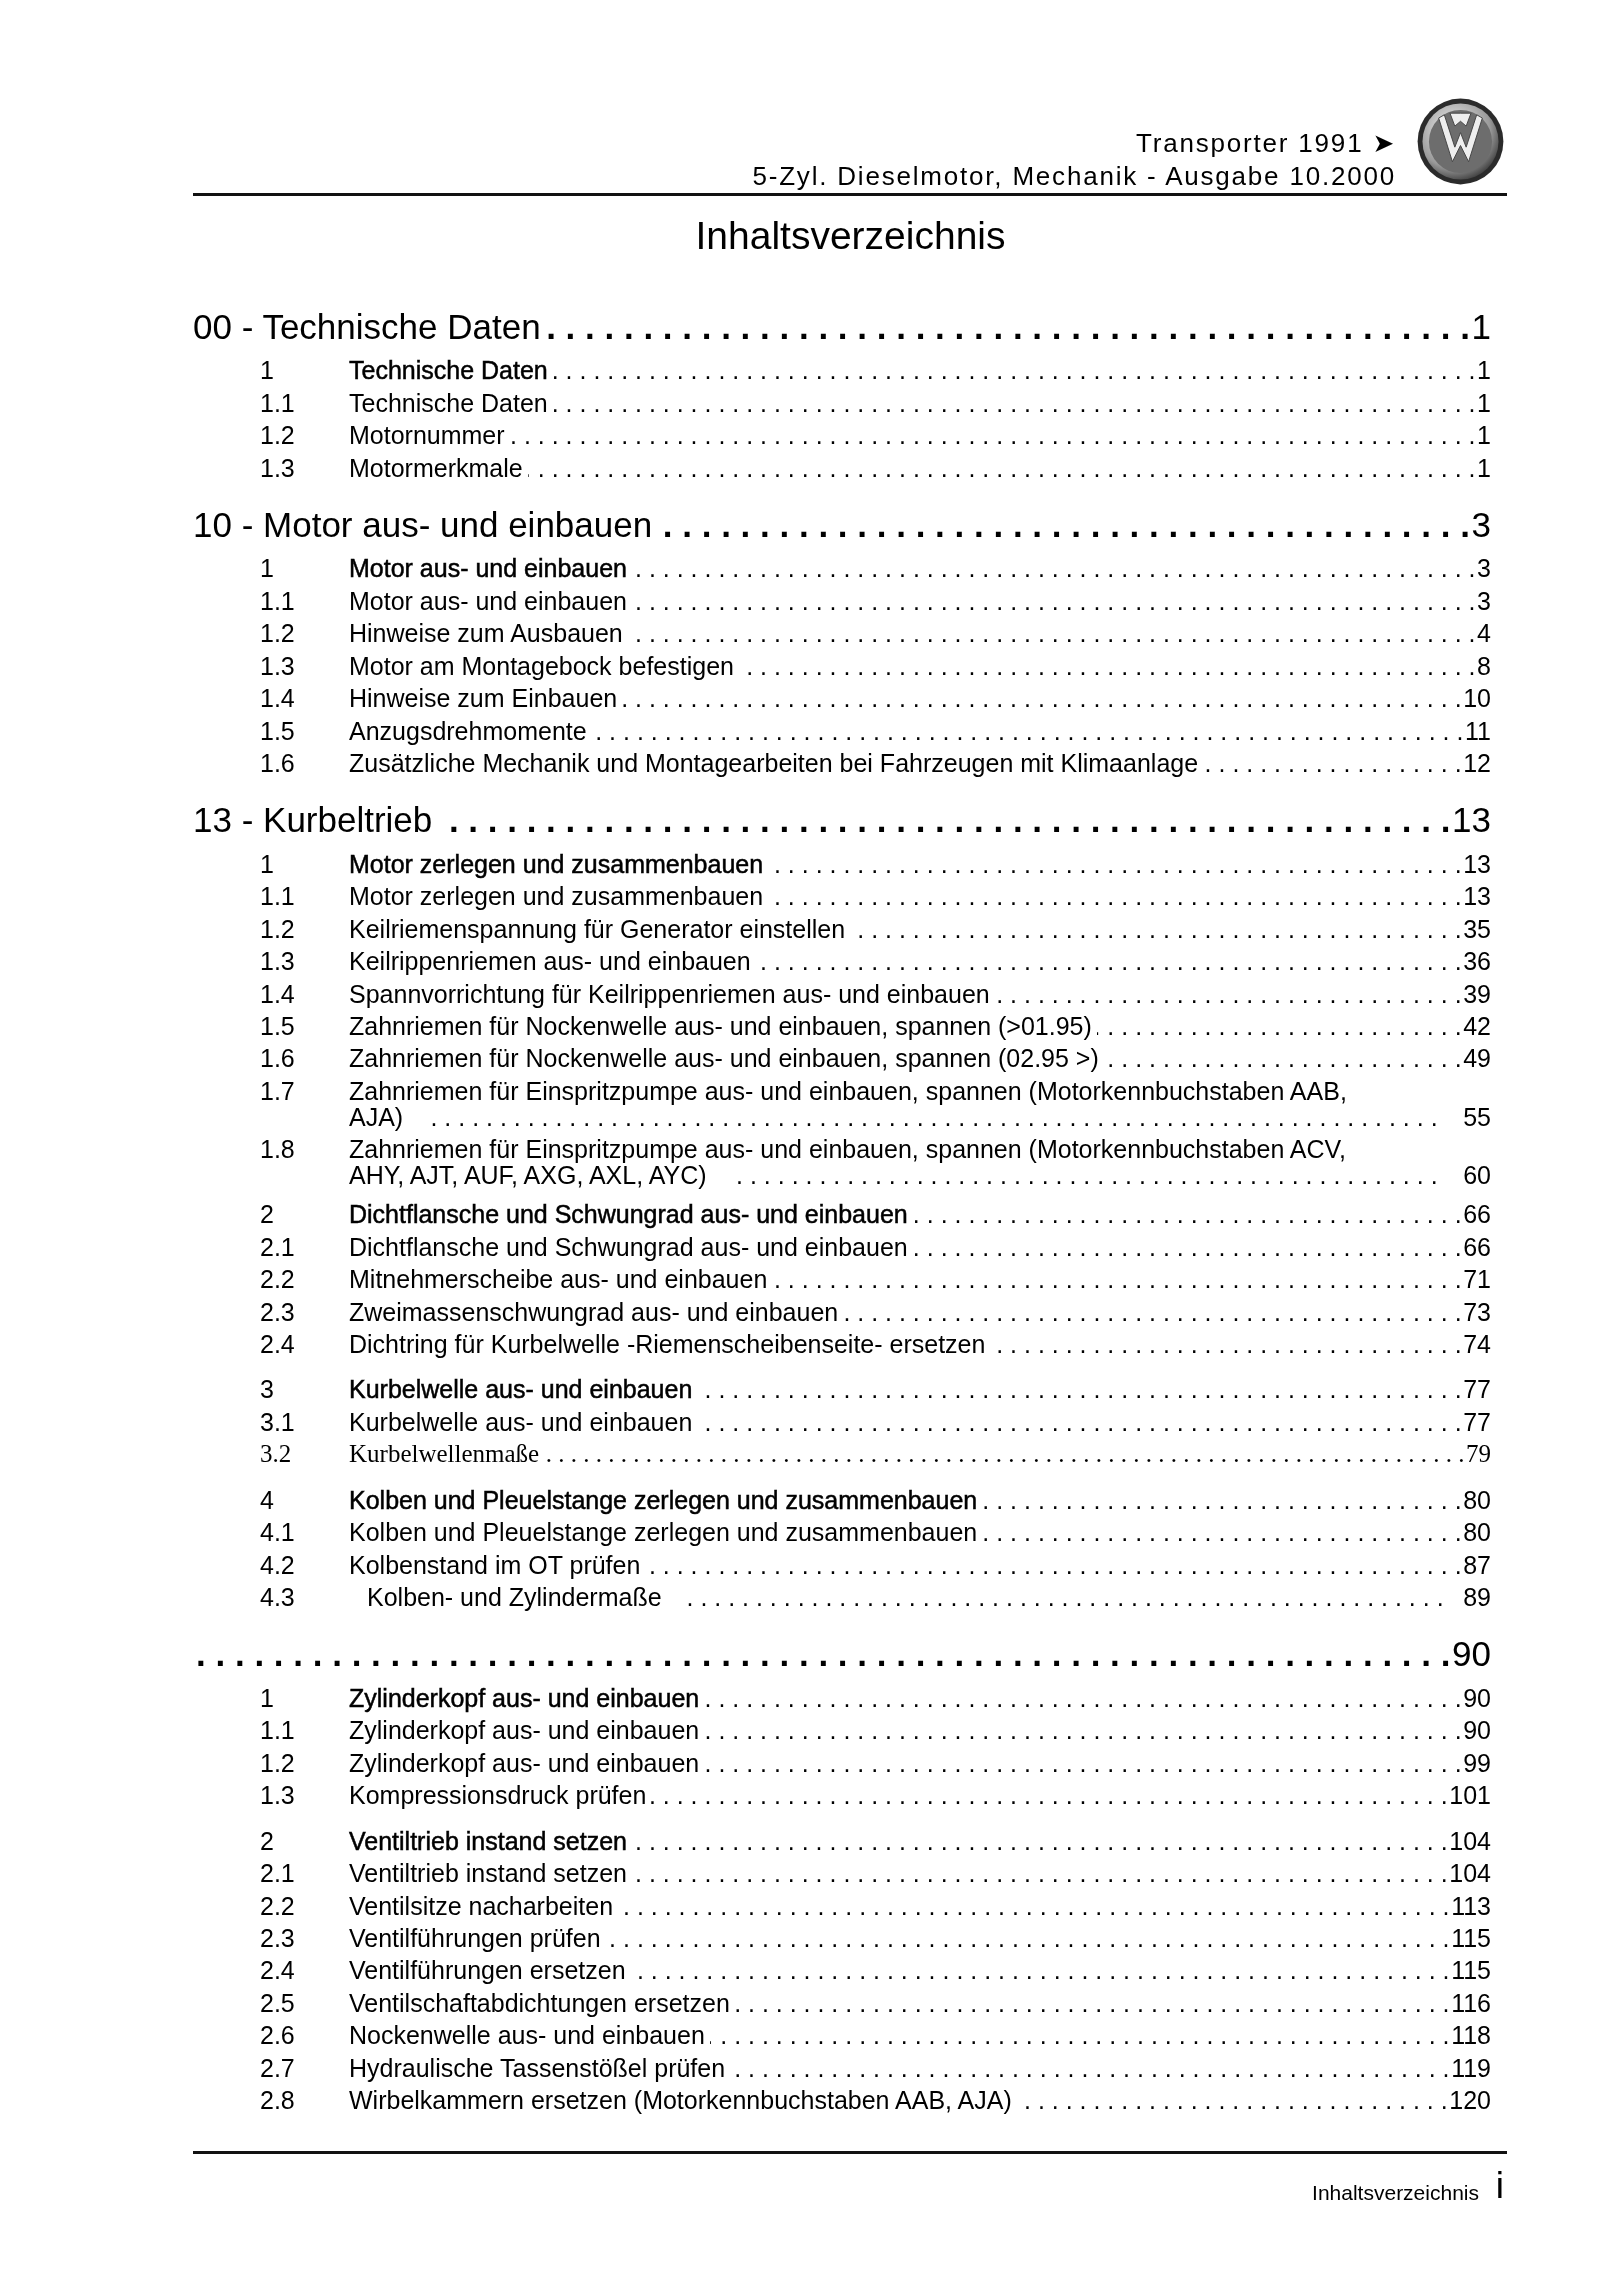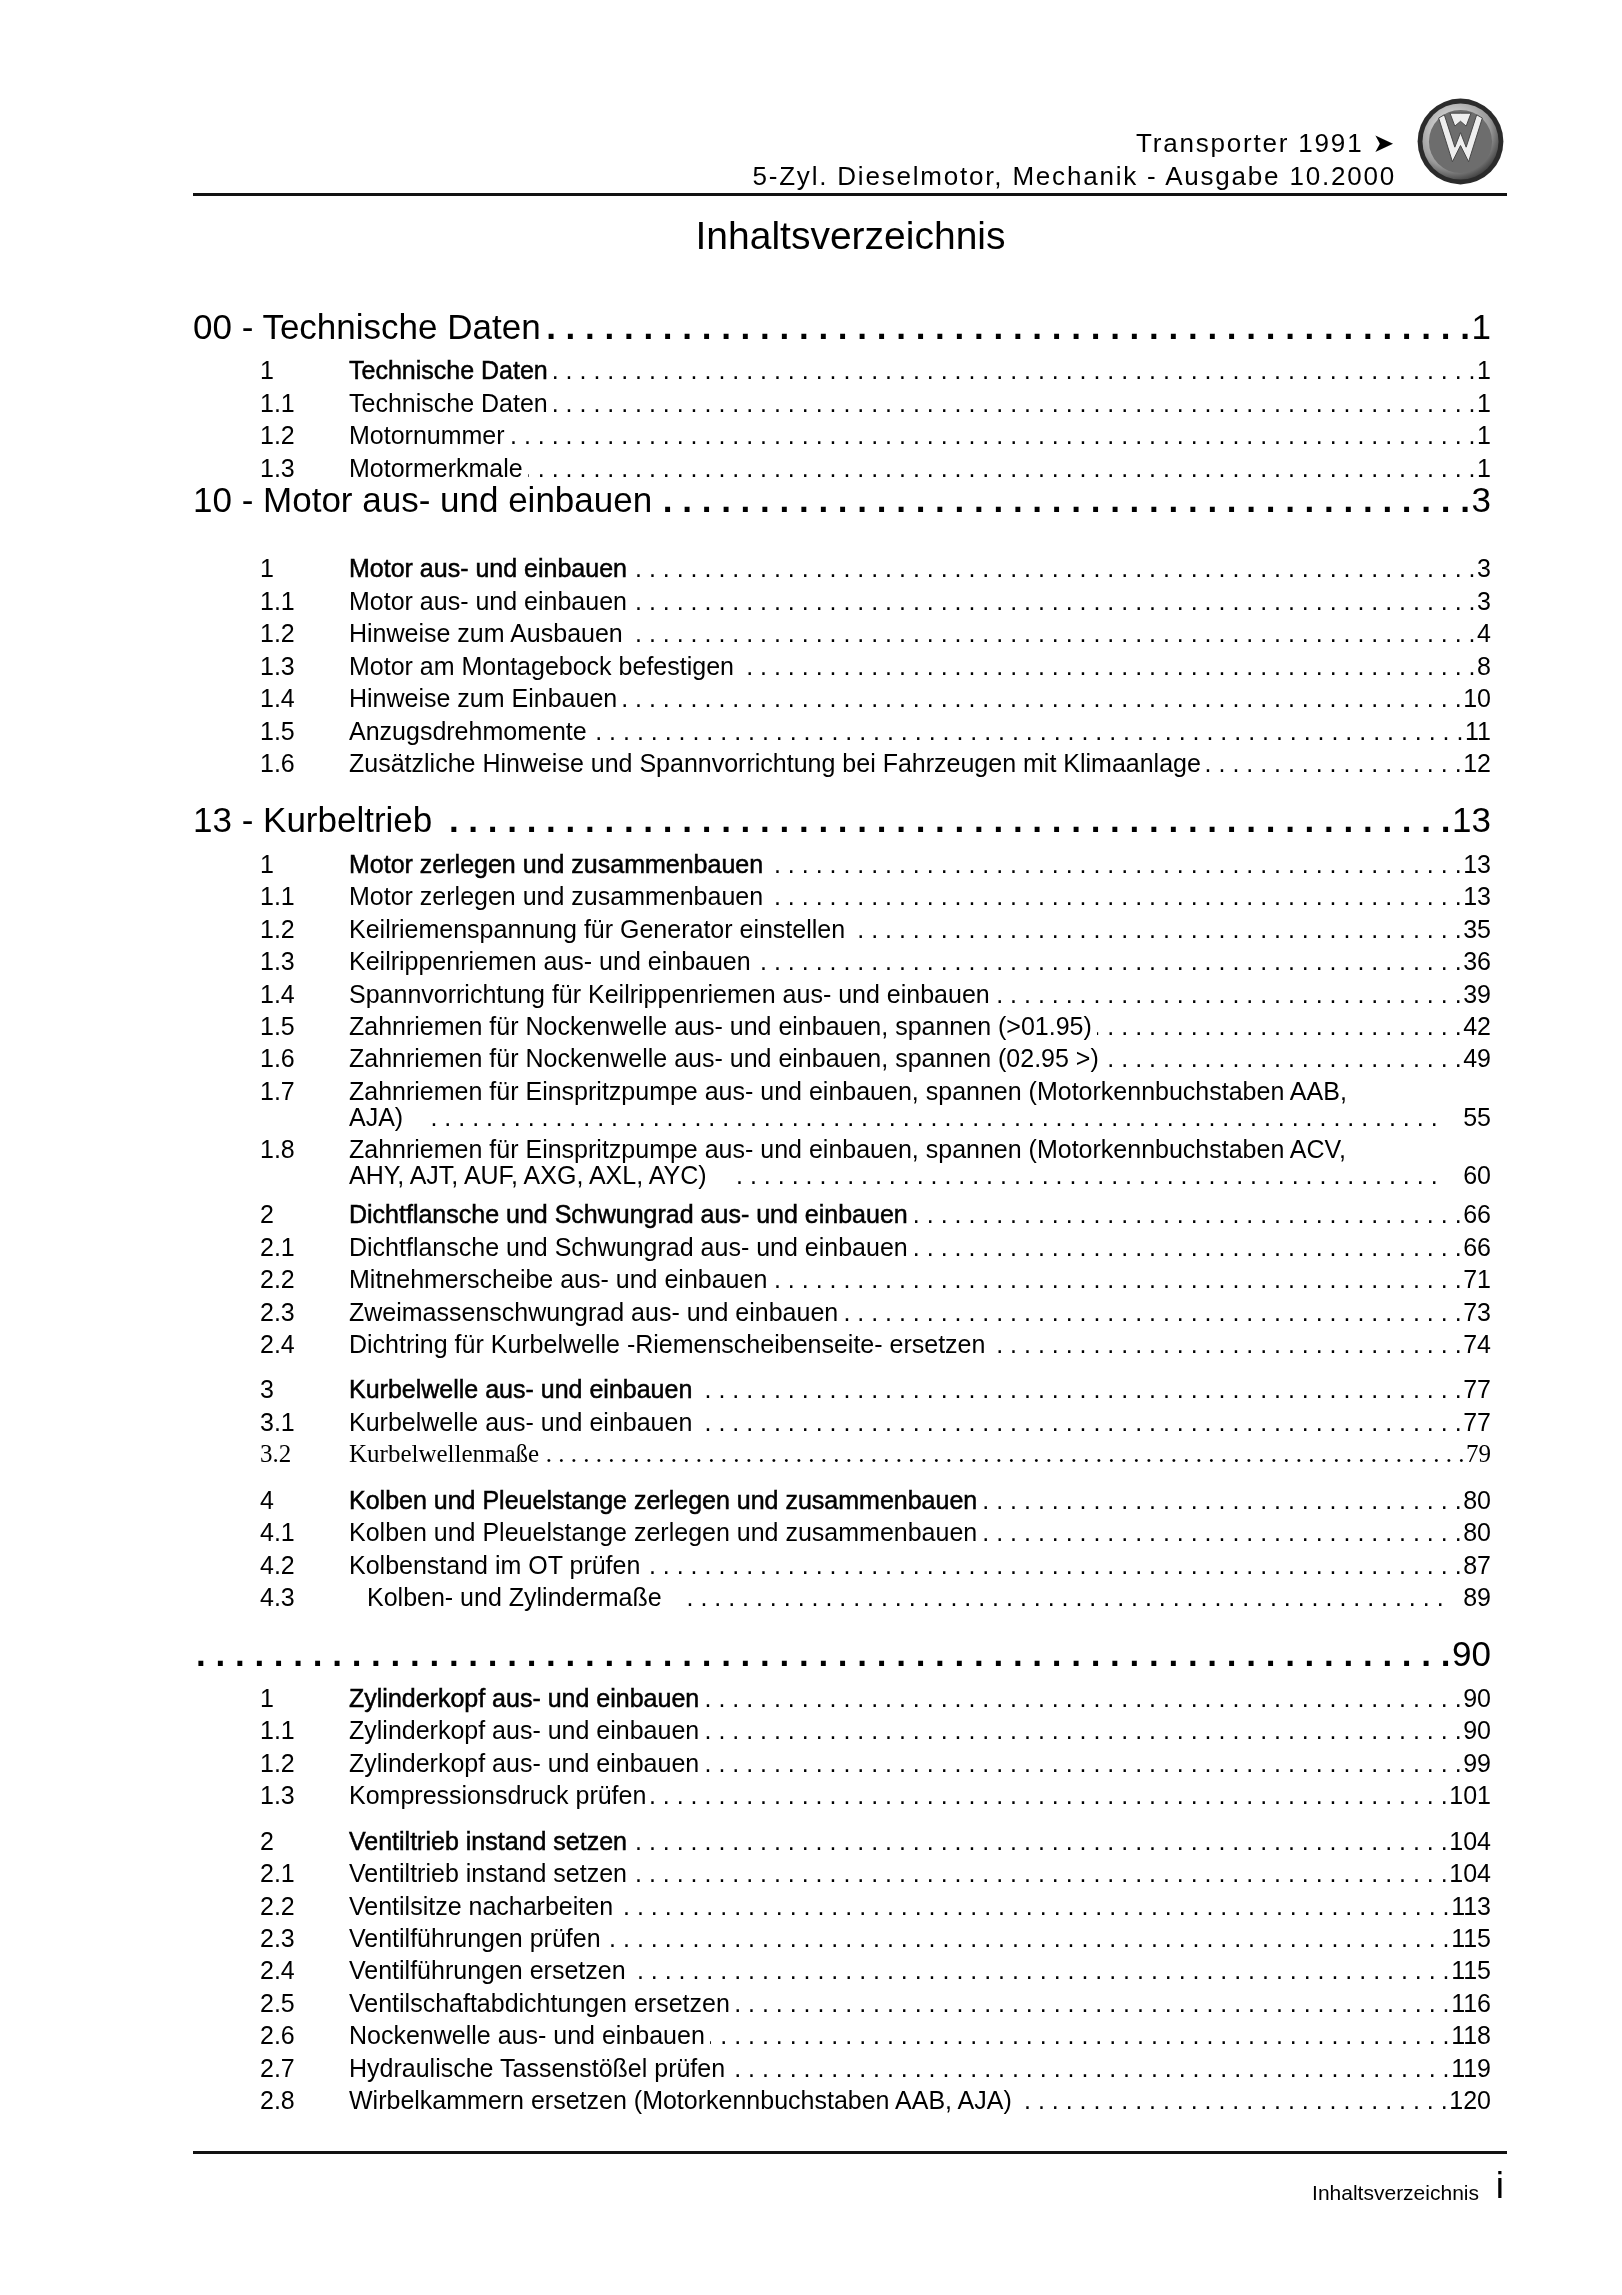--- a/index.html
+++ b/index.html
@@ -77,21 +77,21 @@
       <span class="ttl">Motornummer</span>
       <span class="dots"></span>
       <span class="pg">1</span>
     </div>
     <div class="row sub" style="top: 454px;">
       <span class="num">1.3</span>
       <span class="ttl">Motormerkmale</span>
       <span class="dots"></span>
       <span class="pg">1</span>
     </div>
-    <div class="row h1" style="top: 480px;">
+    <div class="row h1" style="top: 505px;">
       <span class="ttl">10 - Motor aus- und einbauen</span>
       <span class="dots"></span>
       <span class="pg">3</span>
     </div>
     <div class="row sub bold" style="top: 554px;">
       <span class="num">1</span>
       <span class="ttl">Motor aus- und einbauen</span>
       <span class="dots"></span>
       <span class="pg">3</span>
     </div>
@@ -120,21 +120,21 @@
       <span class="pg">10</span>
     </div>
     <div class="row sub" style="top: 717px;">
       <span class="num">1.5</span>
       <span class="ttl">Anzugsdrehmomente</span>
       <span class="dots"></span>
       <span class="pg">11</span>
     </div>
     <div class="row sub" style="top: 749px;">
       <span class="num">1.6</span>
-      <span class="ttl">Zusätzliche Hinweise und Spannvorrichtung bei Fahrzeugen mit Klimaanlage</span>
+      <span class="ttl">Zusätzliche Mechanik und Montagearbeiten bei Fahrzeugen mit Klimaanlage</span>
       <span class="dots"></span>
       <span class="pg">12</span>
     </div>
     <div class="row h1" style="top: 800px;">
       <span class="ttl">13 - Kurbeltrieb</span>
       <span class="dots"></span>
       <span class="pg">13</span>
     </div>
     <div class="row sub bold" style="top: 850px;">
       <span class="num">1</span>

